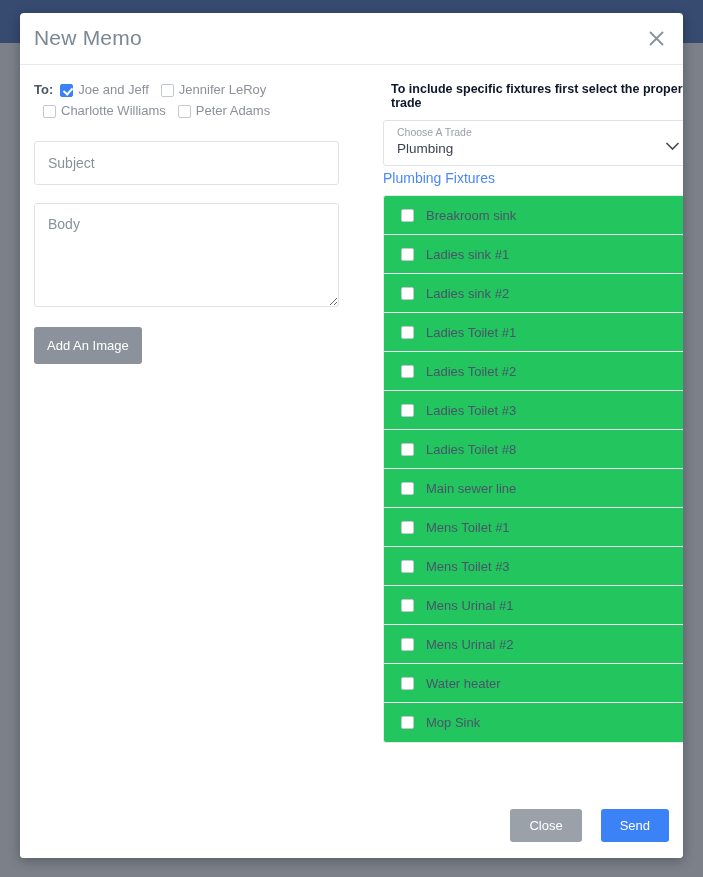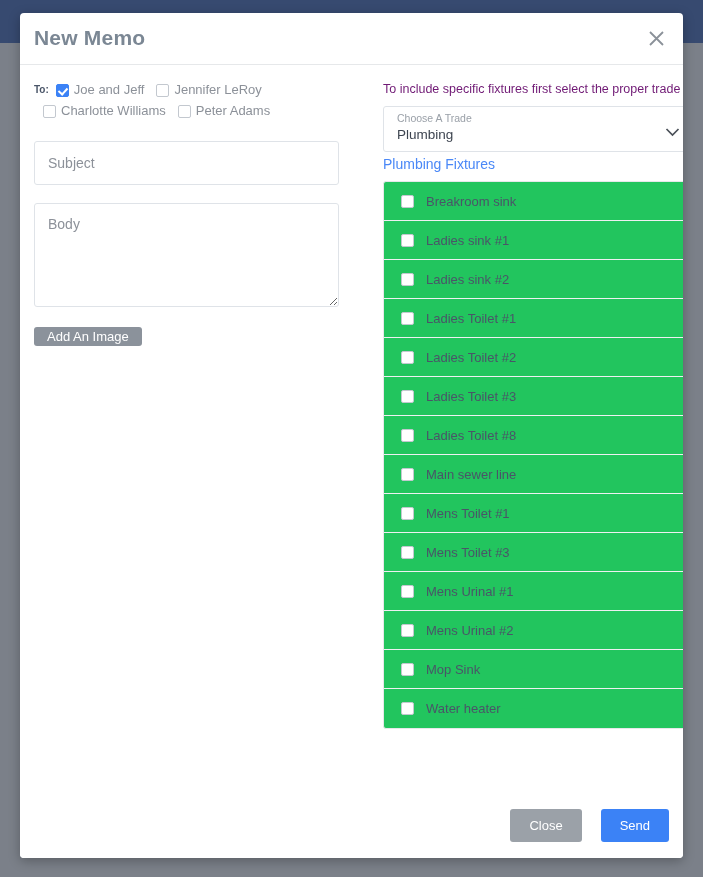--- a/index.html
+++ b/index.html
@@ -34,21 +34,21 @@
     position: relative;
     height: 52px;
     border-bottom: 1px solid #e6e8ea;
     flex: 0 0 auto;
   }
   .modal-title {
     position: absolute;
     left: 14px; top: 13px;
     font-size: 21px;
     color: #7b8794;
-    font-weight: 700;
+    font-weight: 400;
     letter-spacing: .2px;
   }
   .close-btn {
     position: absolute;
     right: 12px; top: 10px;
     width: 30px; height: 30px;
     border: none; background: transparent;
     cursor: pointer;
     display: flex; align-items: center; justify-content: center;
     padding: 0;
@@ -64,21 +64,21 @@
   }
 
   
   .left-col { width: 325px; flex: 0 0 325px; }
 
   .recipients { font-size: 13px; line-height: 18px; }
   .rec-row { display: flex; align-items: center; margin-bottom: 3px; }
   .rec-row.second { padding-left: 9px; }
   .to-label {
     font-weight: bold; color: #4a5568;
-    font-size: 10px; margin-right: 7px;
+    font-size: 13px; margin-right: 7px;
   }
   .rec {
     display: inline-flex; align-items: center;
     margin-right: 12px; cursor: pointer;
   }
   .rec-text { color: #8c9199; font-size: 13px; margin-left: 5px; }
 
   .cb {
     width: 13px; height: 13px;
     border: 1px solid #c3c8cf;
@@ -119,32 +119,33 @@
   }
 
   .add-image-btn {
     margin-top: 20px;
     background: #8b929b;
     color: #fff;
     border: none;
     border-radius: 3px;
     font-size: 13px;
     font-family: "Liberation Sans", sans-serif;
-    padding: 2px 13px;
+    padding: 11px 13px;
     cursor: pointer;
     text-align: right;
   }
 
   
   .right-col { width: 310px; flex: 0 0 310px; }
 
   .hint {
     font-size: 12.5px;
-    color: #701a75;
-    margin: 1px 0 10px 0;
+    color: #0f172a;
+    margin: 1px 0 10px 8px;
+    font-weight: bold;
   }
 
   .trade-select {
     position: relative;
     width: 310px; height: 46px;
     border: 1px solid #dfe3e8;
     border-radius: 3px;
     background: #fff;
     cursor: pointer;
   }
@@ -318,25 +319,25 @@
         <div class="fixture-row">
           <span class="cb"></span>
           <span class="fixture-label">Mens Urinal #1</span>
         </div>
         <div class="fixture-row">
           <span class="cb"></span>
           <span class="fixture-label">Mens Urinal #2</span>
         </div>
         <div class="fixture-row">
           <span class="cb"></span>
+          <span class="fixture-label">Water heater</span>
+        </div>
+        <div class="fixture-row">
+          <span class="cb"></span>
           <span class="fixture-label">Mop Sink</span>
-        </div>
-        <div class="fixture-row">
-          <span class="cb"></span>
-          <span class="fixture-label">Water heater</span>
         </div>
       </div>
 
     </div>
   </div>
 
   <div class="modal-footer">
     <button class="btn btn-close">Close</button>
     <button class="btn btn-send">Send</button>
   </div>

